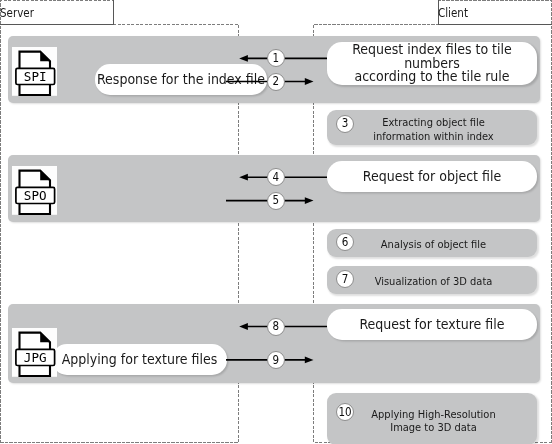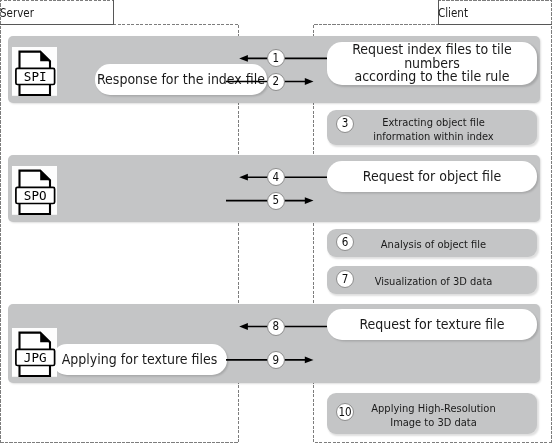--- a/index.html
+++ b/index.html
@@ -100,21 +100,21 @@
   </div>
 
   <div class="gbox" style="left:327px;top:229px;width:210px;height:28px;">
     <div class="lbl">Analysis of object file</div>
   </div>
 
   <div class="gbox" style="left:327px;top:266px;width:210px;height:28px;">
     <div class="lbl">Visualization of 3D data</div>
   </div>
 
-  <div class="gbox" style="left:327px;top:393px;width:210px;height:41px;">
+  <div class="gbox" style="left:327px;top:393px;width:210px;height:52px;">
     <div class="lbl">
       <span>Applying High-Resolution</span><br>
       <span>Image to 3D data</span>
     </div>
   </div>
 
   <svg class="arrowsvg" width="552" height="444">
     <g stroke="#000" stroke-width="1.6" fill="none">
       <line x1="246" y1="58.4" x2="327" y2="58.4"></line>
       <line x1="226" y1="81.5" x2="307" y2="81.5"></line>

